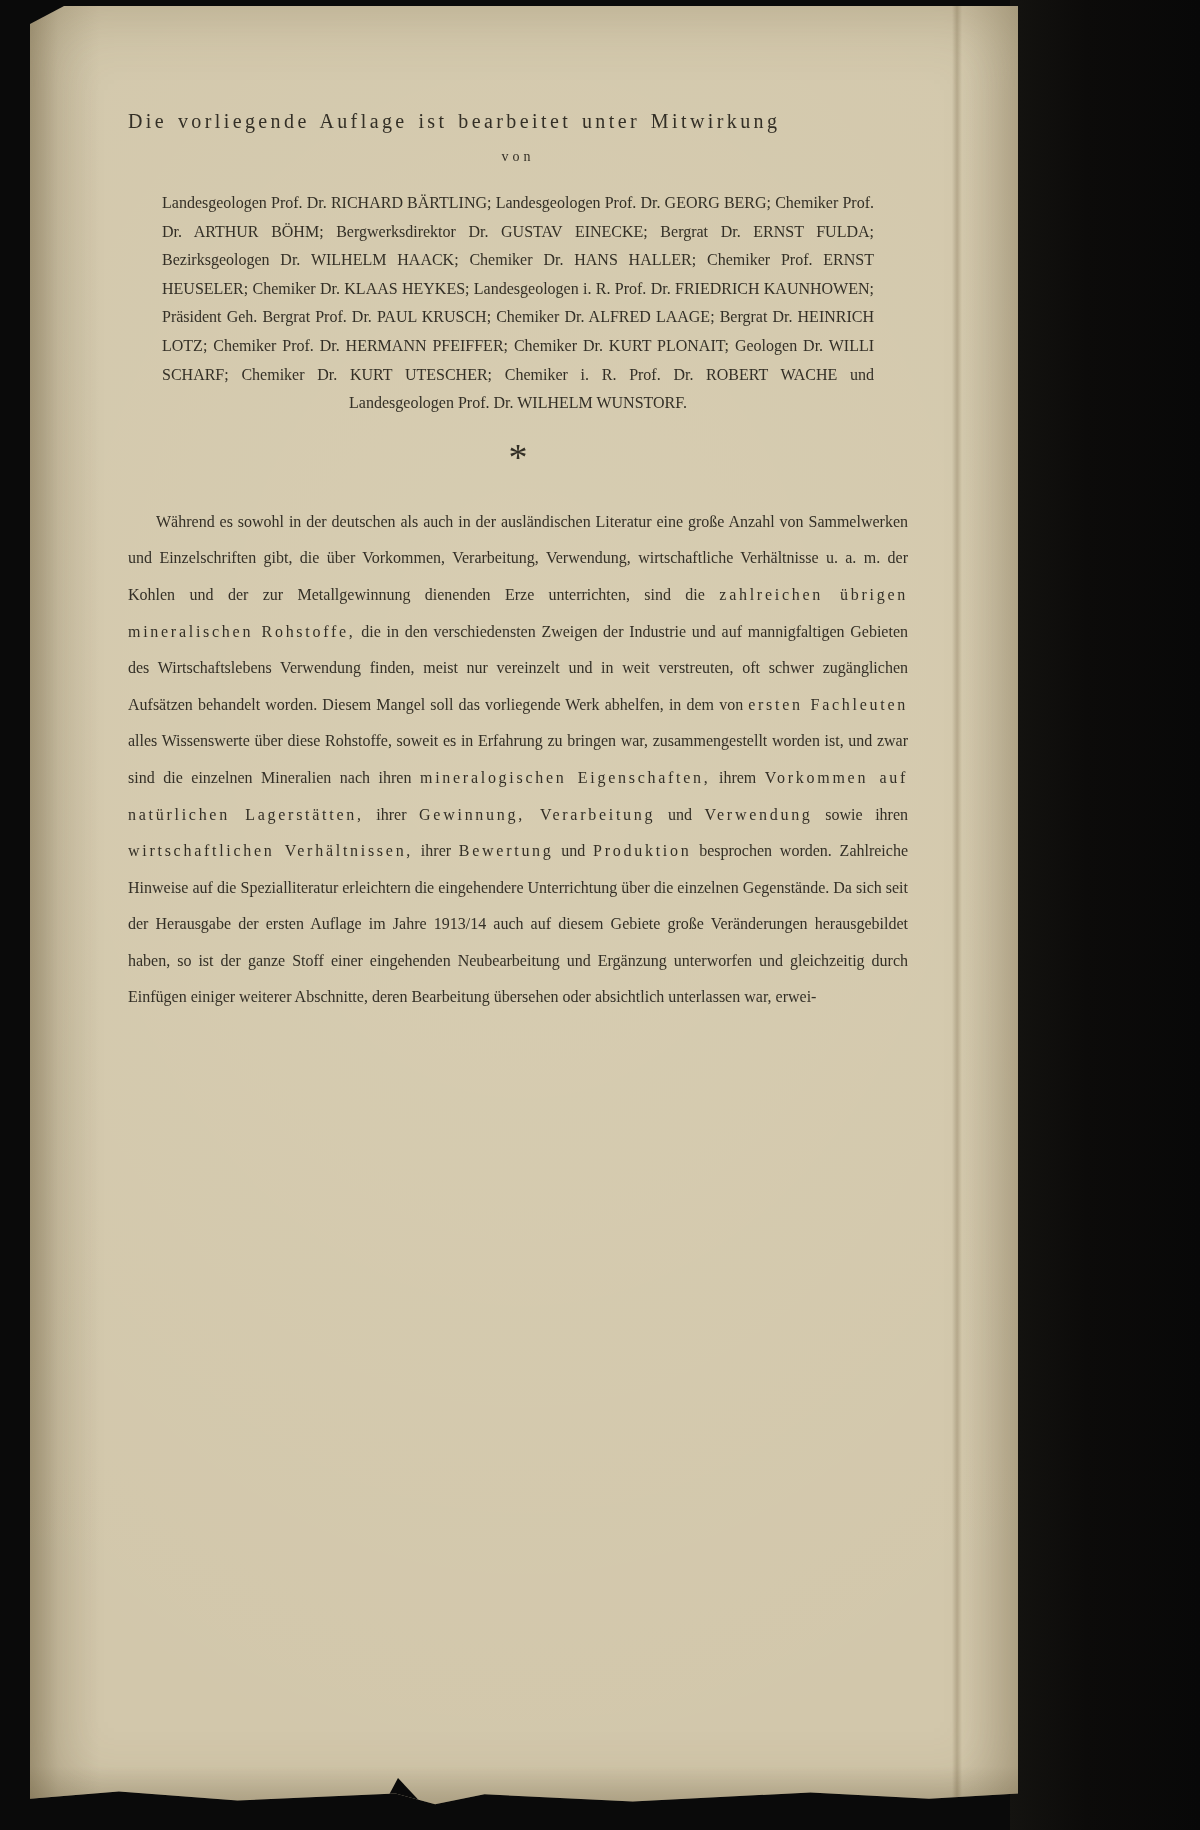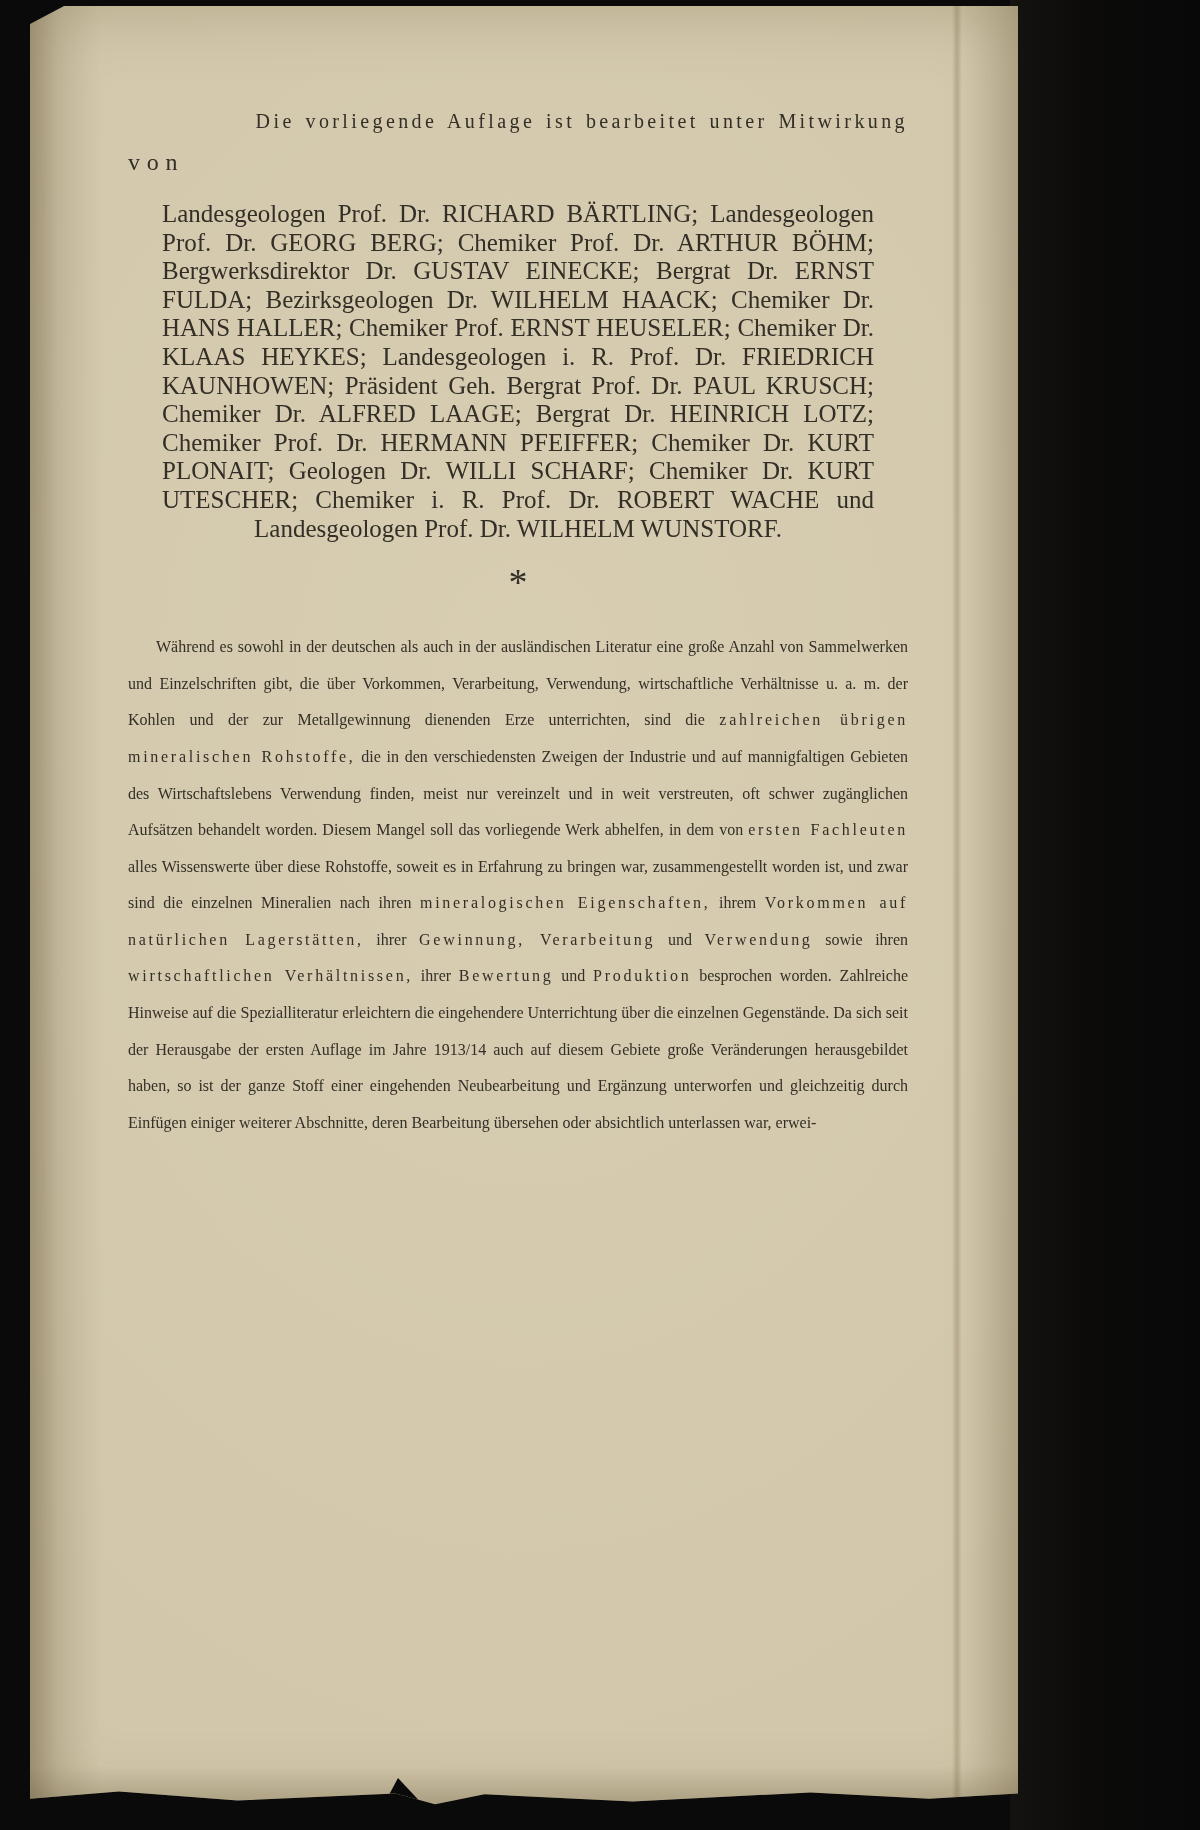--- a/index.html
+++ b/index.html
@@ -47,36 +47,37 @@
     width: 0; height: 0;
     border-top: 18px solid #0a0a0a;
     border-right: 34px solid transparent;
   }
   .text-column {
     position: absolute;
     left: 98px; top: 104px;
     width: 780px;
   }
   .page-heading {
-    text-align: right;
+    text-align: left;
     font-size: 20px;
     letter-spacing: 0.17em;
     word-spacing: 0.12em;
     margin: 0 0 16px 0;
     white-space: nowrap;
   }
   .page-subheading {
-    font-size: 24px;
+    text-align: center;
+    font-size: 14px;
     letter-spacing: 0.28em;
     margin: 0 0 24px 0;
   }
   .contributors {
     width: 712px;
     margin: 0 auto 20px auto;
-    font-size: 25px;
+    font-size: 16px;
     line-height: 28.6px;
     text-align: justify;
     text-align-last: center;
   }
   .divider-star {
     text-align: center;
     font-size: 38px;
     line-height: 38px;
     margin: 14px 0 28px 0;
   }

